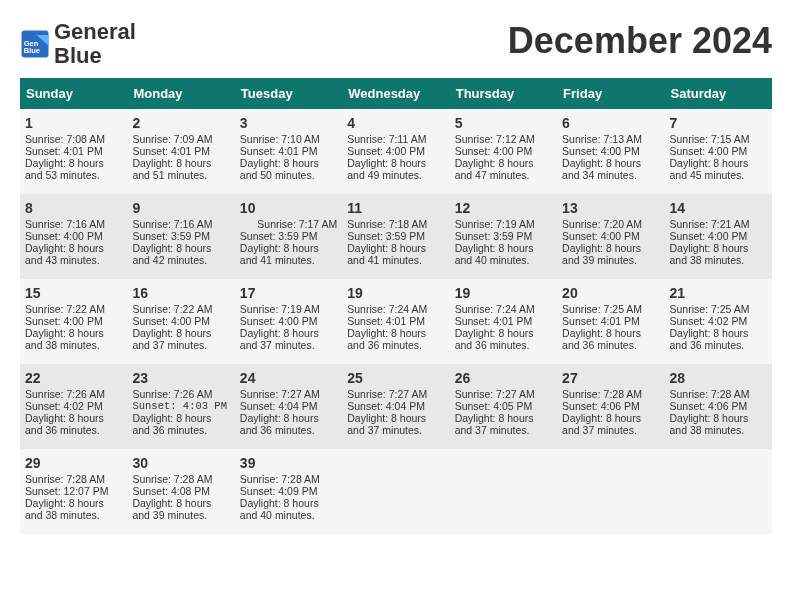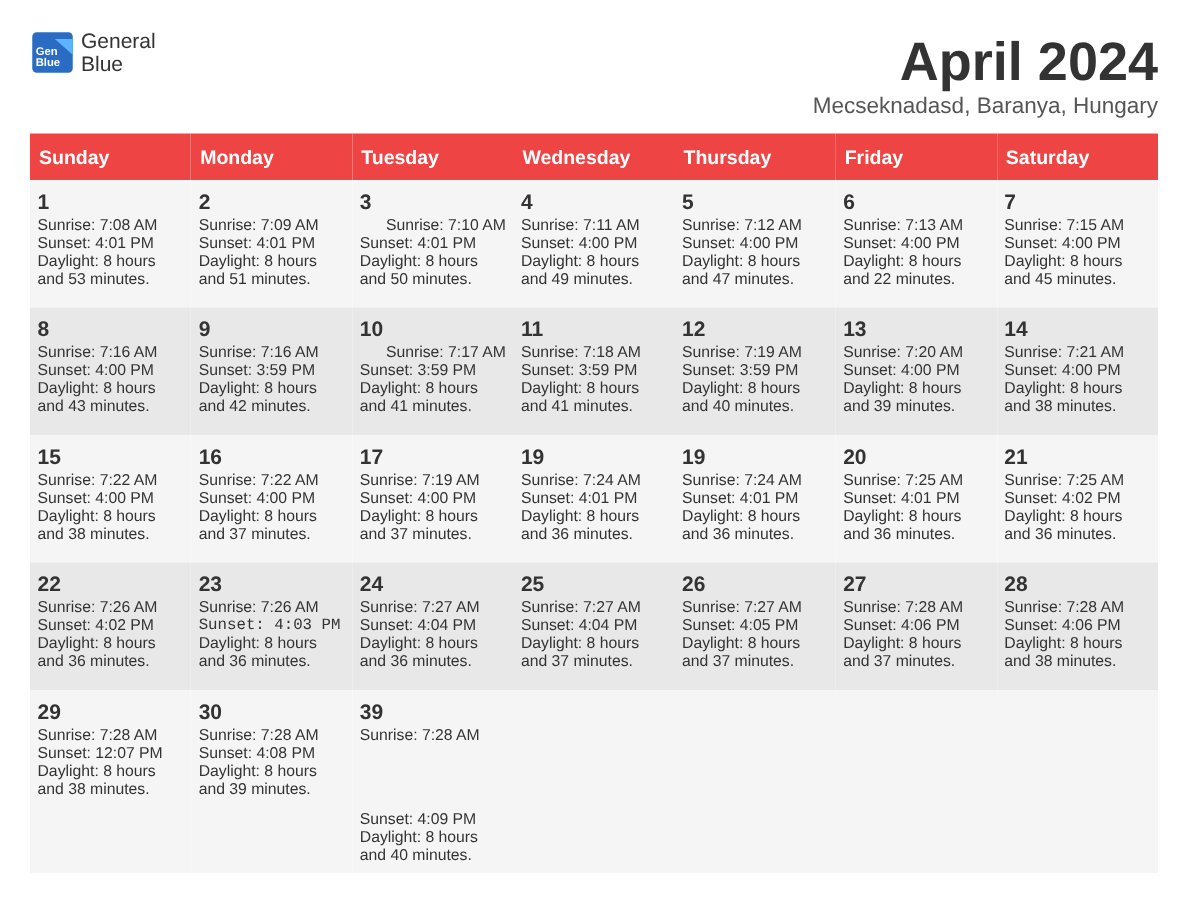--- a/index.html
+++ b/index.html
@@ -15,22 +15,22 @@
       justify-content: space-between;
       align-items: flex-start;
       margin-bottom: 10px;
     }
     .logo {
       display: flex;
       align-items: center;
       gap: 4px;
     }
     .logo-text {
-      font-size: 14px;
-      font-weight: normal;
+      font-size: 22px;
+      font-weight: bold;
       color: #333;
       line-height: 1.1;
     }
     .logo-text span { display: block; }
     .logo-icon {
       width: 30px;
       height: 30px;
     }
     .title-block {
       text-align: right;
@@ -43,21 +43,21 @@
     .location {
       font-size: 15px;
       color: #555;
     }
     table {
       width: 100%;
       border-collapse: collapse;
       table-layout: fixed;
     }
     thead tr {
-      background-color: #ef4444;
+      background-color: #0f766e;
       color: white;
     }
     thead th {
       padding: 8px 6px;
       font-size: 13px;
       font-weight: bold;
       text-align: left;
     }
     tbody tr {
       vertical-align: top;
@@ -95,22 +95,21 @@
       <polygon points="22,8 38,8 38,22" fill="#5cb3ff"></polygon>
       <text x="5" y="22" font-size="10" fill="white" font-weight="bold">Gen</text>
       <text x="5" y="32" font-size="10" fill="white" font-weight="bold">Blue</text>
     </svg>
     <div class="logo-text">
       <span>General</span>
       <span>Blue</span>
     </div>
   </div>
   <div class="title-block">
-    <div class="month-title">April 2024</div>
-    <div class="location">Mecseknadasd, Baranya, Hungary</div>
+    <div class="month-title">December 2024</div>
   </div>
 </div>
 
 <table>
   <thead>
     <tr>
     <th>Sunday</th>
         <th>Monday</th>
         <th>Tuesday</th>
         <th>Wednesday</th>
@@ -130,21 +129,21 @@
         </td>
         <td>
           <span class="day-num">2</span>
           <span style="display: block;">Sunrise: 7:09 AM</span>
           <span style="display: block;">Sunset: 4:01 PM</span>
           <span style="display: block;">Daylight: 8 hours</span>
           <span style="display: block;">and 51 minutes.</span>
         </td>
         <td>
           <span class="day-num">3</span>
-          <span style="display: block; text-align: right;">Sunrise: 7:10 AM</span>
+          <span style="display: block;">Sunrise: 7:10 AM</span>
           <span style="display: block;">Sunset: 4:01 PM</span>
           <span style="display: block;">Daylight: 8 hours</span>
           <span style="display: block;">and 50 minutes.</span>
         </td>
         <td>
           <span class="day-num">4</span>
           <span style="display: block;">Sunrise: 7:11 AM</span>
           <span style="display: block;">Sunset: 4:00 PM</span>
           <span style="display: block;">Daylight: 8 hours</span>
           <span style="display: block;">and 49 minutes.</span>
@@ -154,21 +153,21 @@
           <span style="display: block;">Sunrise: 7:12 AM</span>
           <span style="display: block;">Sunset: 4:00 PM</span>
           <span style="display: block;">Daylight: 8 hours</span>
           <span style="display: block;">and 47 minutes.</span>
         </td>
         <td>
           <span class="day-num">6</span>
           <span style="display: block;">Sunrise: 7:13 AM</span>
           <span style="display: block;">Sunset: 4:00 PM</span>
           <span style="display: block;">Daylight: 8 hours</span>
-          <span style="display: block;">and 22 minutes.</span>
+          <span style="display: block;">and 34 minutes.</span>
         </td>
         <td>
           <span class="day-num">7</span>
           <span style="display: block;">Sunrise: 7:15 AM</span>
           <span style="display: block;">Sunset: 4:00 PM</span>
           <span style="display: block;">Daylight: 8 hours</span>
           <span style="display: block;">and 45 minutes.</span>
         </td>
       </tr>
       <tr>
@@ -335,21 +334,21 @@
         <td>
           <span class="day-num">30</span>
           <span style="display: block;">Sunrise: 7:28 AM</span>
           <span style="display: block;">Sunset: 4:08 PM</span>
           <span style="display: block;">Daylight: 8 hours</span>
           <span style="display: block;">and 39 minutes.</span>
         </td>
         <td>
           <span class="day-num">39</span>
           <span style="display: block;">Sunrise: 7:28 AM</span>
-          <span style="display: block; margin-top: 44px;">Sunset: 4:09 PM</span>
+          <span style="display: block;">Sunset: 4:09 PM</span>
           <span style="display: block;">Daylight: 8 hours</span>
           <span style="display: block;">and 40 minutes.</span>
         </td>
         <td class="empty"></td>
         <td class="empty"></td>
         <td class="empty"></td>
         <td class="empty"></td>
       </tr>
     </tbody>
 </table>

